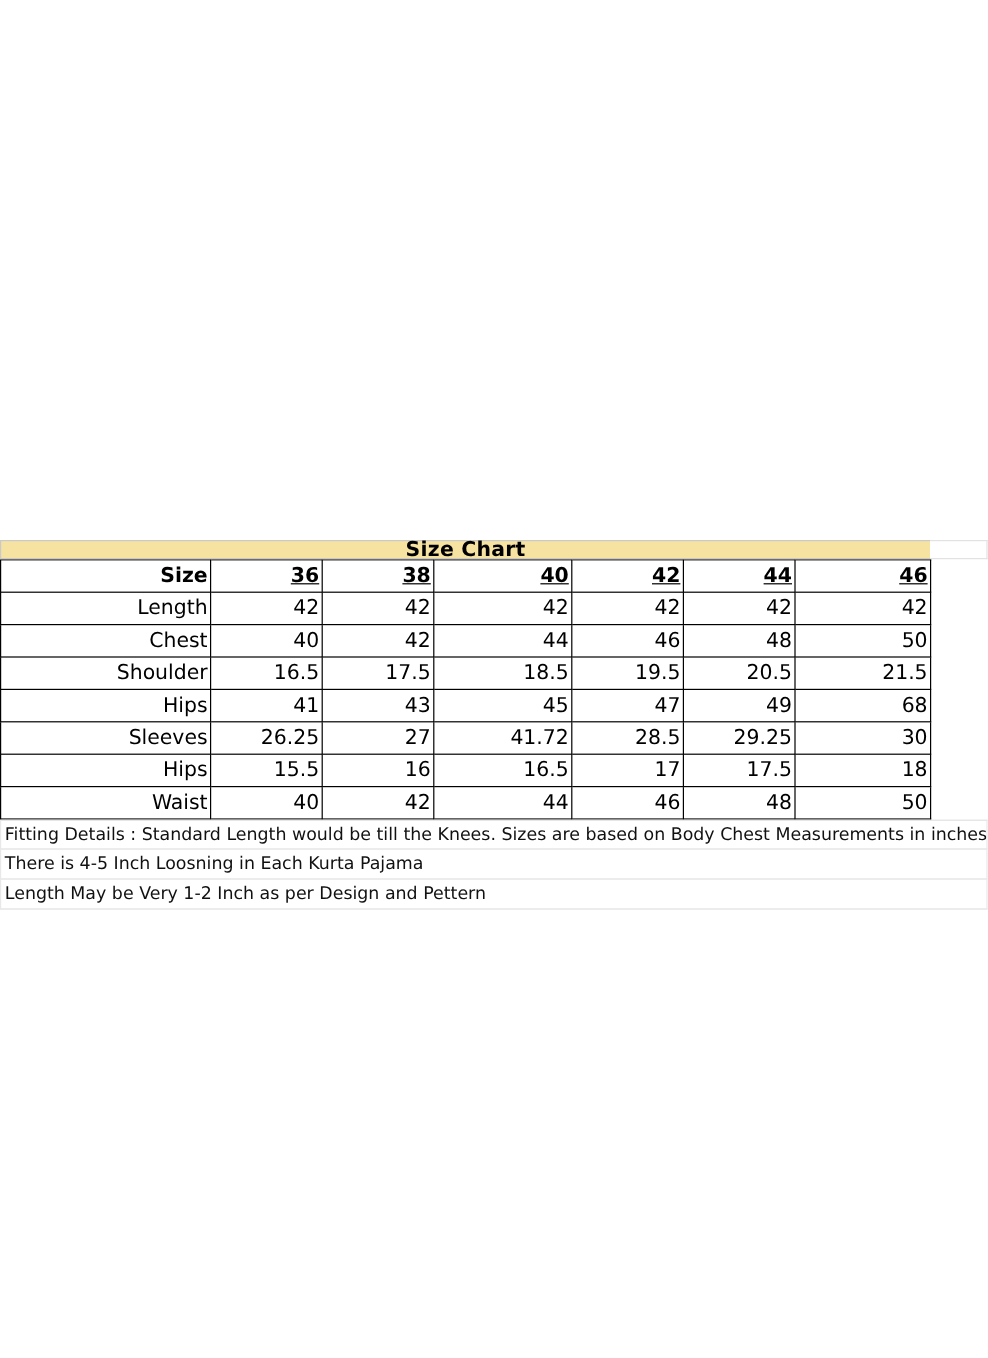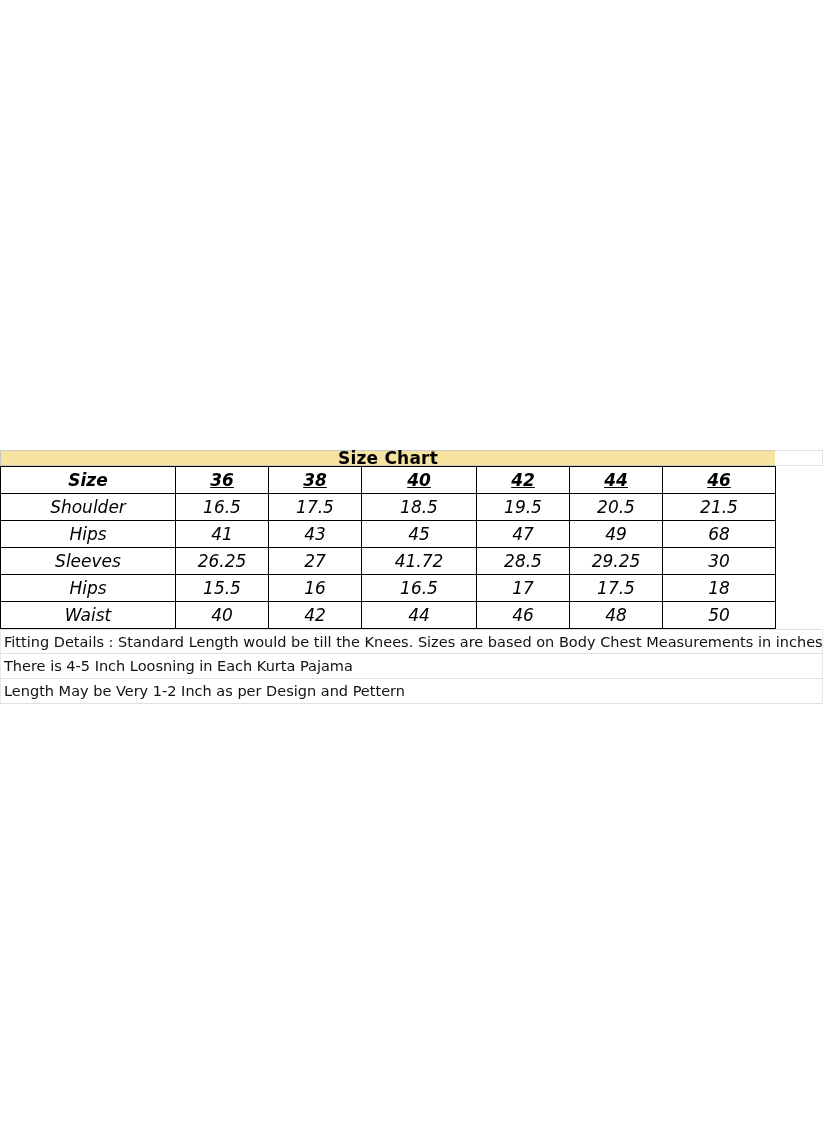--- a/index.html
+++ b/index.html
@@ -61,27 +61,26 @@
   }
 
   table.size-table {
     border-collapse: collapse;
     width: 775px;
     table-layout: fixed;
     background: #ffffff;
   }
   table.size-table td {
     border: 1px solid #000000;
-    text-align: center;
+    text-align: right;
     font-size: 17px;
     height: 26px;
     padding: 0 2px;
     line-height: 26px;
     white-space: nowrap;
-    font-style: italic;
   }
   table.size-table .rowlabel {
     font-size: 17px;
   }
   table.size-table tr.head td {
     font-weight: bold;
   }
   table.size-table tr.head td.sizecol {
     text-decoration: underline;
   }
@@ -132,21 +131,39 @@
         <tr class="head">
           <td class="rowlabel">Size</td>
           <td class="sizecol">36</td>
           <td class="sizecol">38</td>
           <td class="sizecol">40</td>
           <td class="sizecol">42</td>
           <td class="sizecol">44</td>
           <td class="sizecol">46</td>
         </tr>
 
-
+        <tr>
+          <td class="rowlabel">Length</td>
+          <td>42</td>
+          <td>42</td>
+          <td>42</td>
+          <td>42</td>
+          <td>42</td>
+          <td>42</td>
+        </tr>
+
+        <tr>
+          <td class="rowlabel">Chest</td>
+          <td>40</td>
+          <td>42</td>
+          <td>44</td>
+          <td>46</td>
+          <td>48</td>
+          <td>50</td>
+        </tr>
 
         <tr>
           <td class="rowlabel">Shoulder</td>
           <td>16.5</td>
           <td>17.5</td>
           <td>18.5</td>
           <td>19.5</td>
           <td>20.5</td>
           <td>21.5</td>
         </tr>

